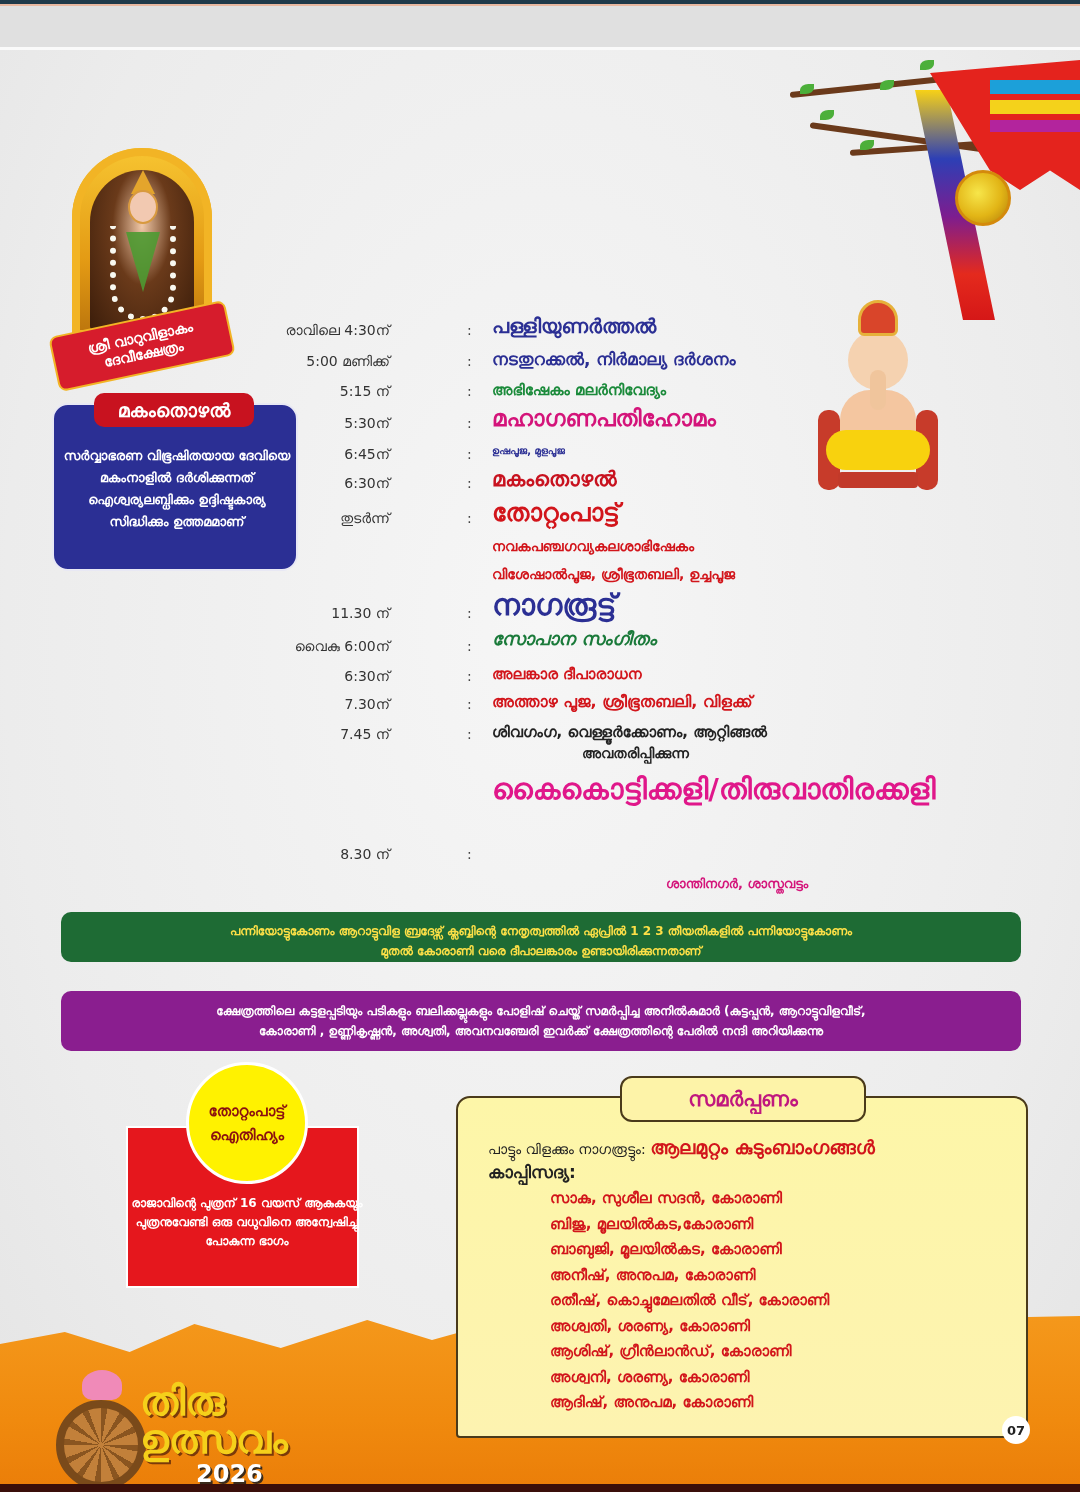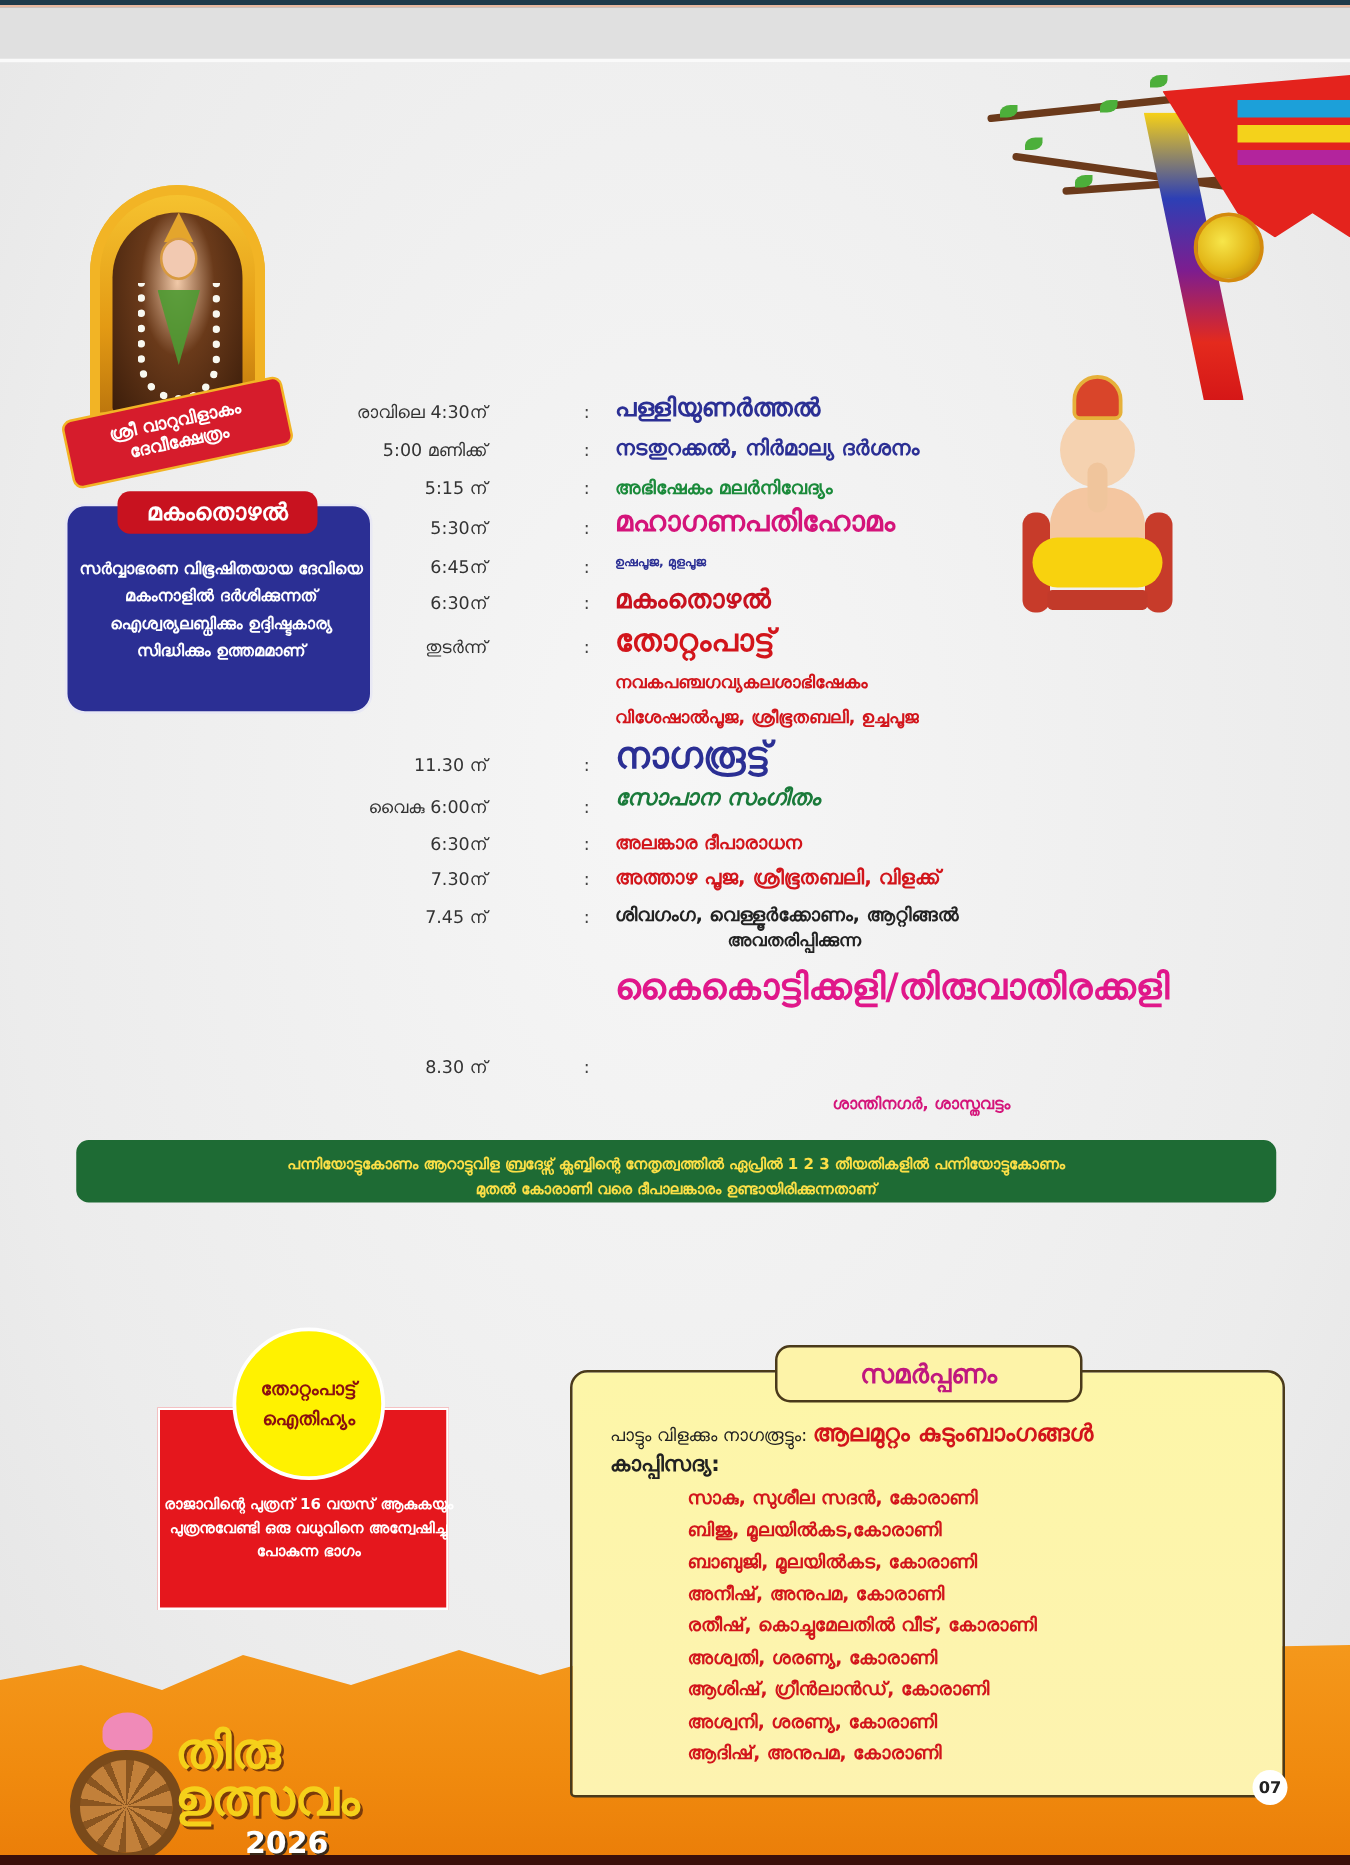--- a/index.html
+++ b/index.html
@@ -296,20 +296,24 @@
       <span class="time">8.30 ന്</span>
       <span class="colon">:</span>
     </div>
     <div class="sub-line" style="top:826px;left:622px;color:#d4147a;font-size:13px;margin-left:44px;">ശാന്തിനഗർ, ശാസ്തവട്ടം</div>
   </div>
 
   <div class="banner-green" style="top:862px">
     <div>പന്നിയോട്ടുകോണം ആറാട്ടുവിള ബ്രദേഴ്സ് ക്ലബ്ബിന്റെ നേതൃത്വത്തിൽ ഏപ്രിൽ 1 2 3 തീയതികളിൽ പന്നിയോട്ടുകോണം</div>
     <div>മുതൽ കോരാണി വരെ ദീപാലങ്കാരം ഉണ്ടായിരിക്കുന്നതാണ്</div>
   </div>
+  <div class="banner-purple">
+    <div>ക്ഷേത്രത്തിലെ കട്ടളപ്പടിയും പടികളും ബലിക്കല്ലുകളും പോളിഷ് ചെയ്ത് സമർപ്പിച്ച അനിൽകുമാർ (കുട്ടപ്പൻ, ആറാട്ടുവിളവീട്,</div>
+    <div>കോരാണി , ഉണ്ണികൃഷ്ണൻ, അശ്വതി, അവനവഞ്ചേരി ഇവർക്ക് ക്ഷേത്രത്തിന്റെ പേരിൽ നന്ദി അറിയിക്കുന്നു</div>
+  </div>
 
   <div class="legend-circle">
     <span>തോറ്റംപാട്ട്</span>
     <span>ഐതിഹ്യം</span>
   </div>
   <div class="legend-red">
     <div class="legend-text">രാജാവിന്റെ പുത്രന് 16 വയസ് ആകുകയും പുത്രനുവേണ്ടി ഒരു വധുവിനെ അന്വേഷിച്ചു പോകുന്ന ഭാഗം</div>
   </div>
 
   <div class="sam-box">

